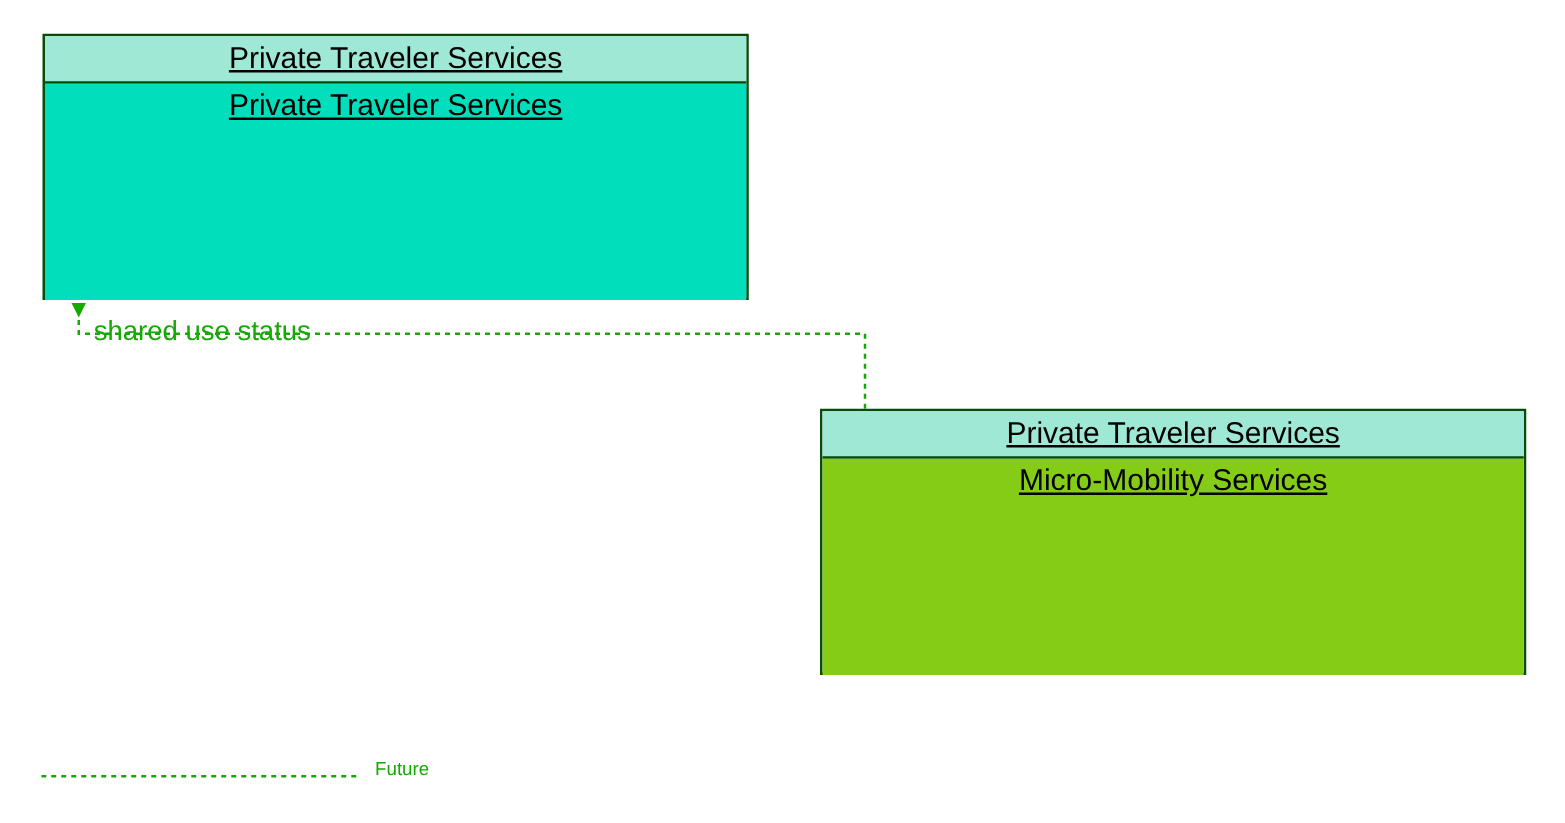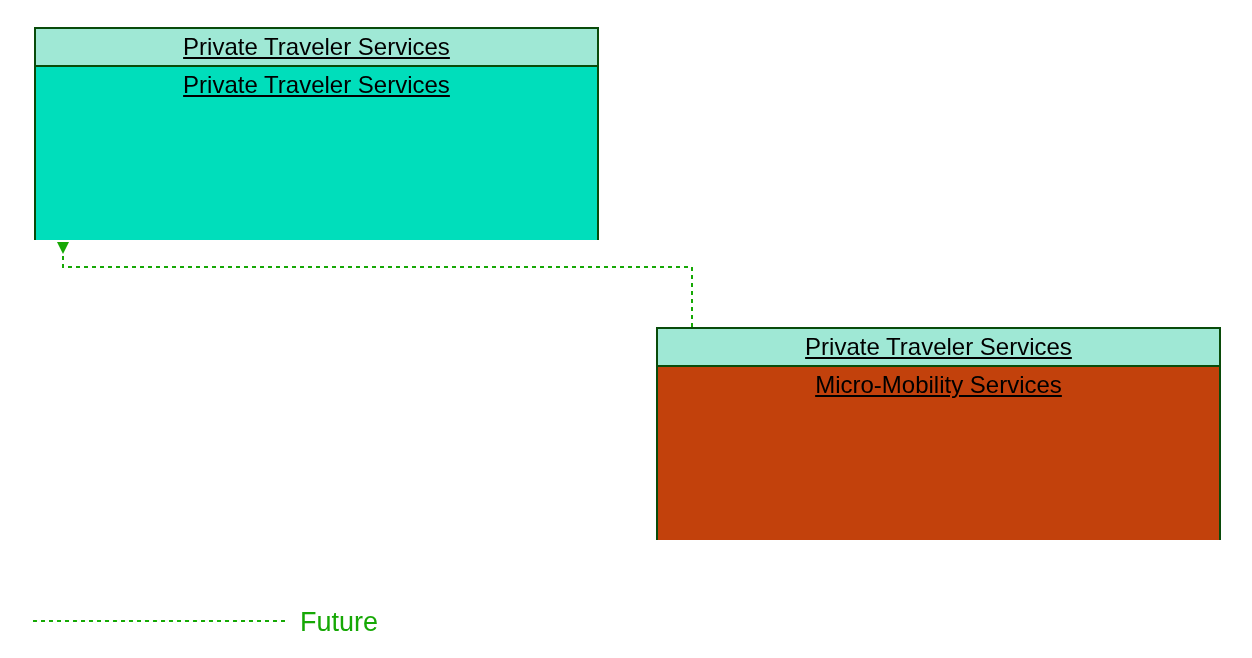--- a/index.html
+++ b/index.html
@@ -2,48 +2,49 @@
 <html><head>
 <meta charset="utf-8">
 <style>
   html,body{margin:0;padding:0;width:1252px;height:658px;background:#fff;font-family:Arial,Helvetica,sans-serif;}
   .canvas{position:relative;width:1252px;height:658px;}
   .node{position:absolute;border:2px solid #094b0a;box-sizing:border-box;text-decoration:underline;}
   .node-header{border-bottom:2px solid #094b0a;text-align:center;font-size:24px;color:#000;padding:4px 0;}
   .node-body{text-align:center;font-size:24px;color:#000;padding-top:4px;}
   .edge-label{position:absolute;font-size:22px;white-space:nowrap;}
   .legend-line{position:absolute;}
-  .legend-label{position:absolute;font-size:27px;}
+  .legend-label{position:absolute;font-size:15px;}
   svg.connector{position:absolute;left:0;top:0;overflow:visible;pointer-events:none;}
 </style>
 </head>
 <body>
 
 <div class="canvas">
 
   <div class="node" style="left:34px;top:27px;width:565px;height:213px;">
     <div class="node-header" style="background:#9fe8d5;">Private Traveler Services</div>
     <div class="node-body" style="background:#00debb;height:calc(100% - 40px);">Private Traveler Services</div>
   </div>
 
   <div class="node" style="left:656px;top:327px;width:565px;height:213px;">
     <div class="node-header" style="background:#9fe8d5;">Private Traveler Services</div>
-    <div class="node-body" style="background:#c2410c;height:calc(100% - 40px);">Micro-Mobility Services</div>
+    <div class="node-body" style="background:#84cc16;height:calc(100% - 40px);">Micro-Mobility Services</div>
   </div>
 
   <svg class="connector" width="1252" height="658">
     <defs>
       <marker id="arrowGreen" markerWidth="12" markerHeight="12" refX="2" refY="6" orient="auto" markerUnits="userSpaceOnUse">
         <path d="M0,6 L12,0 L12,12 Z" fill="#16a805"></path>
       </marker>
     </defs>
 
     <path d="M 692 327 L 692 267 L 63 267 L 63 252" fill="none" stroke="#16a805" stroke-width="2" stroke-dasharray="4,4" marker-end="url(#arrowGreen)"></path>
   </svg>
 
+  <div class="edge-label" style="left:75px;top:252px;color:#16a805;">shared use status</div>
 
   <svg class="legend-line" width="270" height="10" style="left:33px;top:616px;">
     <line x1="0" y1="5" x2="255" y2="5" stroke="#16a805" stroke-width="2" stroke-dasharray="4,4"></line>
   </svg>
 
   <div class="legend-label" style="left:300px;top:607px;color:#16a805;">Future</div>
 
 </div>
 
 </body></html>

